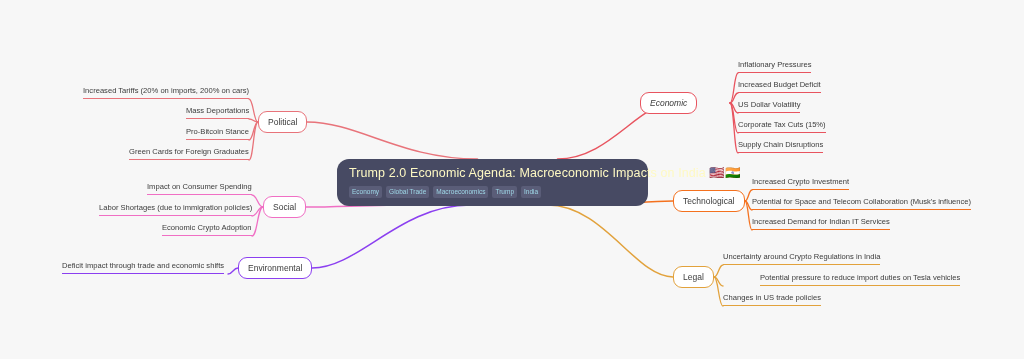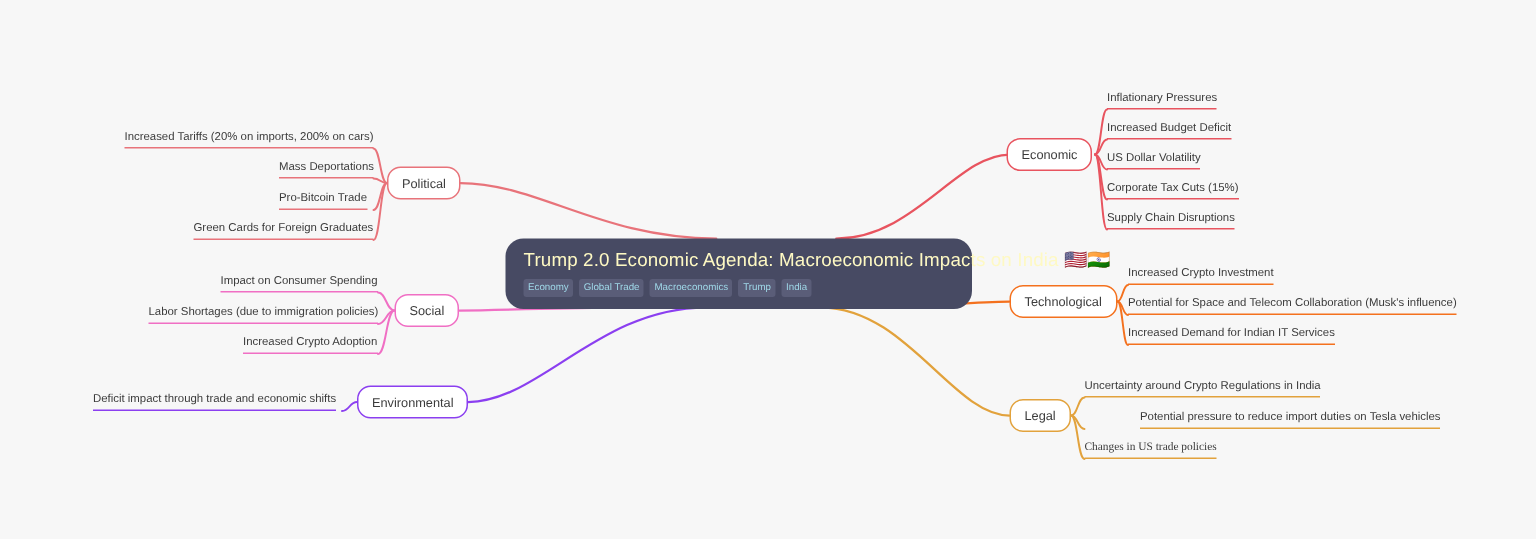--- a/index.html
+++ b/index.html
@@ -129,37 +129,37 @@
       <span class="root-tag">Macroeconomics</span>
       <span class="root-tag">Trump</span>
       <span class="root-tag">India</span>
     </div>
   </div>
 
   <div id="nodes">
       <div class="branch-node" style="left: 258px; top: 111px; border-color: rgb(232, 115, 122);"><span>Political</span></div>
       <div class="leaf-node left" style="border-bottom-color: rgb(232, 115, 122); top: 86px; left: 83px;"><span>Increased Tariffs (20% on imports, 200% on cars)</span></div>
       <div class="leaf-node left" style="border-bottom-color: rgb(232, 115, 122); top: 106px; left: 186px;"><span>Mass Deportations</span></div>
-      <div class="leaf-node left" style="border-bottom-color: rgb(232, 115, 122); top: 127px; left: 186px;"><span>Pro-Bitcoin Trade</span></div>
+      <div class="leaf-node left" style="border-bottom-color: rgb(232, 115, 122); top: 127px; left: 186px;"><span>Pro-Bitcoin Stance</span></div>
       <div class="leaf-node left" style="border-bottom-color: rgb(232, 115, 122); top: 147px; left: 129px;"><span>Green Cards for Foreign Graduates</span></div>
       <div class="branch-node" style="left: 263px; top: 196px; border-color: rgb(240, 111, 196);"><span>Social</span></div>
       <div class="leaf-node left" style="border-bottom-color: rgb(240, 111, 196); top: 182px; left: 147px;"><span>Impact on Consumer Spending</span></div>
       <div class="leaf-node left" style="border-bottom-color: rgb(240, 111, 196); top: 203px; left: 99px;"><span>Labor Shortages (due to immigration policies)</span></div>
-      <div class="leaf-node left" style="border-bottom-color: rgb(240, 111, 196); top: 223px; left: 162px;"><span>Increased Crypto Adoption</span></div>
+      <div class="leaf-node left" style="border-bottom-color: rgb(240, 111, 196); top: 223px; left: 162px;"><span>Economic Crypto Adoption</span></div>
       <div class="branch-node" style="left: 238px; top: 257px; border-color: rgb(139, 63, 240);"><span>Environmental</span></div>
       <div class="leaf-node left" style="border-bottom-color: rgb(139, 63, 240); top: 261px; left: 62px;"><span>Deficit impact through trade and economic shifts</span></div>
-      <div class="branch-node" style="left: 671px; top: 92px; border-color: rgb(232, 84, 95);"><span>Economic</span></div>
+      <div class="branch-node" style="left: 640px; top: 92px; border-color: rgb(232, 84, 95); font-style: italic;"><span>Economic</span></div>
       <div class="leaf-node right" style="border-bottom-color: rgb(232, 84, 95); top: 60px; left: 738px;"><span>Inflationary Pressures</span></div>
       <div class="leaf-node right" style="border-bottom-color: rgb(232, 84, 95); top: 80px; left: 738px;"><span>Increased Budget Deficit</span></div>
       <div class="leaf-node right" style="border-bottom-color: rgb(232, 84, 95); top: 100px; left: 738px;"><span>US Dollar Volatility</span></div>
       <div class="leaf-node right" style="border-bottom-color: rgb(232, 84, 95); top: 120px; left: 738px;"><span>Corporate Tax Cuts (15%)</span></div>
       <div class="leaf-node right" style="border-bottom-color: rgb(232, 84, 95); top: 140px; left: 738px;"><span>Supply Chain Disruptions</span></div>
       <div class="branch-node" style="left: 673px; top: 190px; border-color: rgb(244, 113, 30);"><span>Technological</span></div>
       <div class="leaf-node right" style="border-bottom-color: rgb(244, 113, 30); top: 177px; left: 752px;"><span>Increased Crypto Investment</span></div>
       <div class="leaf-node right" style="border-bottom-color: rgb(244, 113, 30); top: 197px; left: 752px;"><span>Potential for Space and Telecom Collaboration (Musk's influence)</span></div>
       <div class="leaf-node right" style="border-bottom-color: rgb(244, 113, 30); top: 217px; left: 752px;"><span>Increased Demand for Indian IT Services</span></div>
       <div class="branch-node" style="left: 673px; top: 266px; border-color: rgb(226, 162, 60);"><span>Legal</span></div>
       <div class="leaf-node right" style="border-bottom-color: rgb(226, 162, 60); top: 252px; left: 723px;"><span>Uncertainty around Crypto Regulations in India</span></div>
       <div class="leaf-node right" style="border-bottom-color: rgb(226, 162, 60); top: 273px; left: 760px;"><span>Potential pressure to reduce import duties on Tesla vehicles</span></div>
-      <div class="leaf-node right" style="border-bottom-color: rgb(226, 162, 60); top: 293px; left: 723px; font-family: Liberation Serif, serif;"><span>Changes in US trade policies</span></div>
+      <div class="leaf-node right" style="border-bottom-color: rgb(226, 162, 60); top: 293px; left: 723px;"><span>Changes in US trade policies</span></div>
     </div>
 
 </div>
 
 </body></html>

